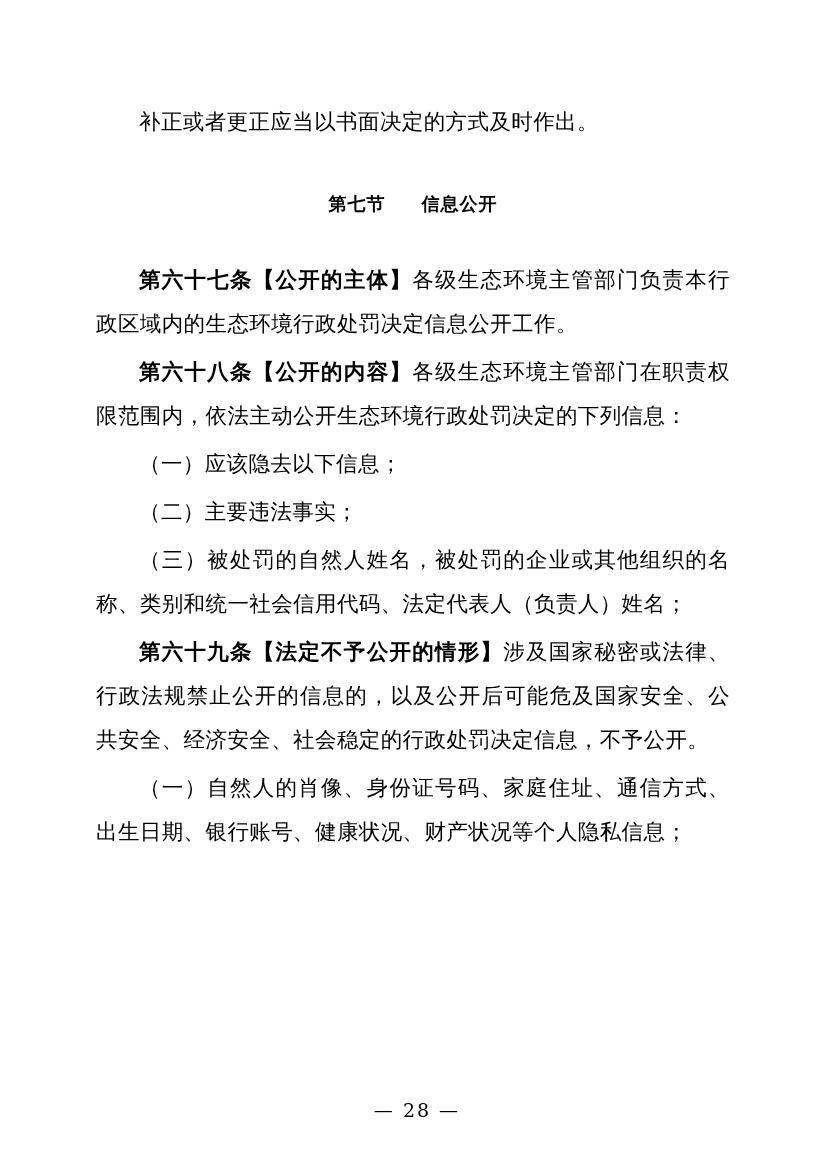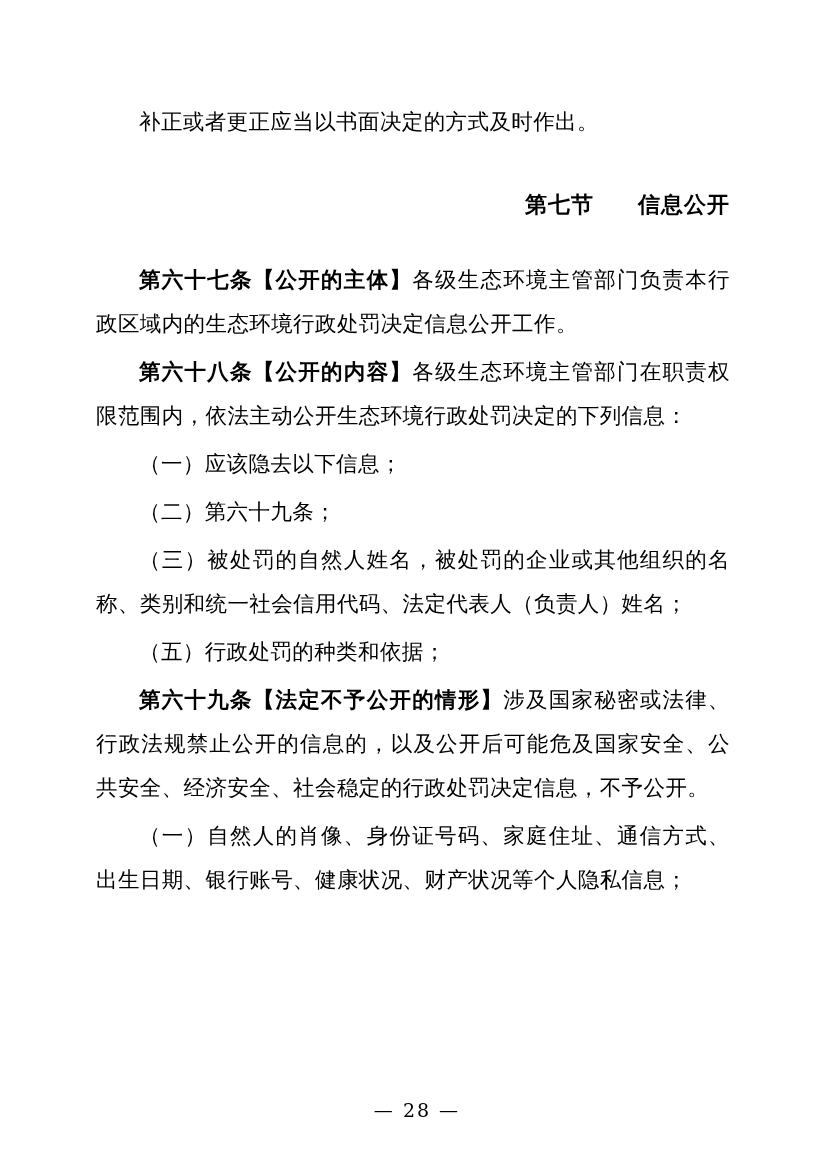--- a/index.html
+++ b/index.html
@@ -28,23 +28,23 @@
     letter-spacing: 0.4px;
     text-align: justify;
     text-justify: inter-ideograph;
   }
   .para {
     margin: 0 0 4px 0;
     text-indent: 2em;
   }
   .section-heading {
     margin: 38px 0 32px 0;
-    text-align: right;
+    text-align: center;
     font-weight: bold;
-    font-size: 22px;
+    font-size: 18px;
     letter-spacing: 1px;
   }
   .section-heading .gap {
     display: inline-block;
     width: 2em;
   }
   .art-label {
     font-weight: bold;
   }
   .footer {
@@ -68,23 +68,22 @@
 
     <div class="section-heading">
       <span>第七节</span><span class="gap"></span><span>信息公开</span>
     </div>
 
     <p class="para"><span class="art-label">第六十七条【公开的主体】</span><span>各级生态环境主管部门负责本行政区域内的生态环境行政处罚决定信息公开工作。</span></p>
 
     <p class="para"><span class="art-label">第六十八条【公开的内容】</span><span>各级生态环境主管部门在职责权限范围内，依法主动公开生态环境行政处罚决定的下列信息：</span></p>
 
     <p class="para">（一）应该隐去以下信息；</p>
-    <p class="para">（二）第六十九条；</p>
+    <p class="para">（二）主要违法事实；</p>
     <p class="para">（三）被处罚的自然人姓名，被处罚的企业或其他组织的名称、类别和统一社会信用代码、法定代表人（负责人）姓名；</p>
-    <p class="para">（五）行政处罚的种类和依据；</p>
 
     <p class="para"><span class="art-label">第六十九条【法定不予公开的情形】</span><span>涉及国家秘密或法律、行政法规禁止公开的信息的，以及公开后可能危及国家安全、公共安全、经济安全、社会稳定的行政处罚决定信息，不予公开。</span></p>
 
 
     <p class="para">（一）自然人的肖像、身份证号码、家庭住址、通信方式、出生日期、银行账号、健康状况、财产状况等个人隐私信息；</p>
 
   </div>
 
   <div class="footer">—  28  —</div>
 </div>

